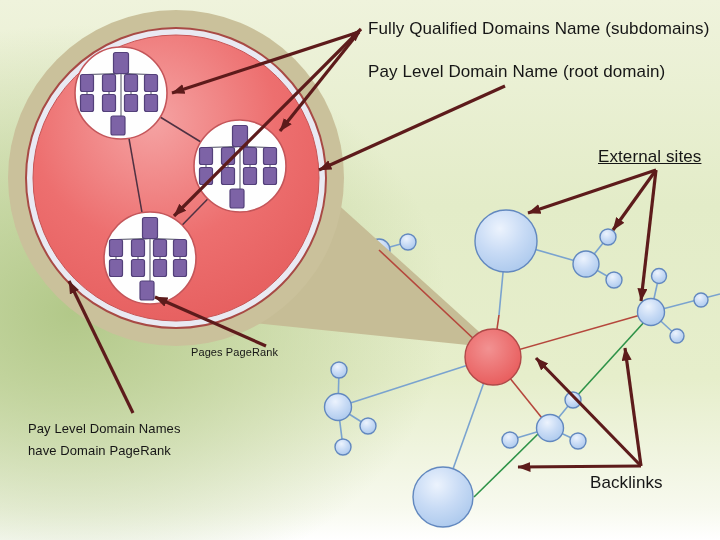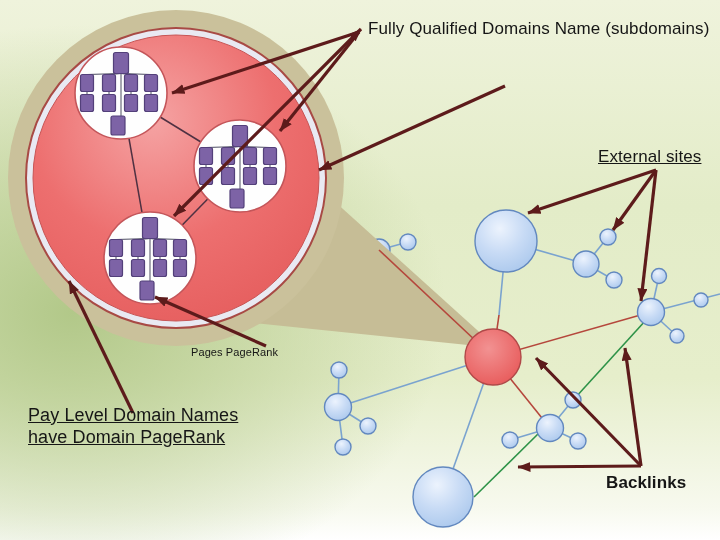--- a/index.html
+++ b/index.html
@@ -7,22 +7,22 @@
     font-family:"Liberation Sans",sans-serif;
     background:
       radial-gradient(ellipse 520px 400px at 10% 58%, #b2c889 0%, rgba(178,200,137,0) 72%),
       linear-gradient(180deg,#eff3dc 0%,#e3ecc8 38%,#e6eecb 70%,#f7f9ee 94%,#ffffff 100%);}
   svg.layer{position:absolute;left:0;top:0;}
   .lbl{position:absolute;font-size:17px;color:#161616;white-space:nowrap;letter-spacing:.1px;}
   #lbl-fqdn{left:368px;top:19px;}
   #lbl-pld{left:368px;top:62px;}
   #lbl-external{left:598px;top:147px;text-decoration:underline;}
   #lbl-pages{left:191px;top:346px;font-size:11px;}
-  #lbl-pldnames{left:28px;top:404px;line-height:22px;font-size:18px;text-decoration:underline;}
-  #lbl-backlinks{left:606px;top:473px;font-weight:bold;}
+  #lbl-pldnames{left:28px;top:418px;line-height:22px;font-size:13px;}
+  #lbl-backlinks{left:590px;top:473px;}
 </style>
 </head>
 <body>
 
 <div class="slide">
   <svg class="layer" id="diagram-svg" width="720" height="540" viewBox="0 0 720 540">
     <defs>
       <radialGradient id="gDomain" cx="42%" cy="30%" r="78%">
         <stop offset="0%" stop-color="#f5a3a3"></stop>
         <stop offset="55%" stop-color="#ed6f6f"></stop>
@@ -161,20 +161,21 @@
       <line x1="656" y1="170" x2="613" y2="230" stroke="#5d1b1b" stroke-width="3.2" marker-end="url(#mArrowEnd)"></line>
       <line x1="656" y1="170" x2="641" y2="301" stroke="#5d1b1b" stroke-width="3.2" marker-end="url(#mArrowEnd)"></line>
       <line x1="266" y1="346" x2="155" y2="297" stroke="#5d1b1b" stroke-width="3.2" marker-end="url(#mArrowEnd)"></line>
       <line x1="133" y1="413" x2="69" y2="281" stroke="#5d1b1b" stroke-width="3.2" marker-end="url(#mArrowEnd)"></line>
       <line x1="641" y1="466" x2="536" y2="358" stroke="#5d1b1b" stroke-width="3.2" marker-end="url(#mArrowEnd)"></line>
       <line x1="641" y1="466" x2="625" y2="348" stroke="#5d1b1b" stroke-width="3.2" marker-end="url(#mArrowEnd)"></line>
       <line x1="641" y1="466" x2="518" y2="467" stroke="#5d1b1b" stroke-width="3.2" marker-end="url(#mArrowEnd)"></line>
     </svg>
 
   <div class="lbl" id="lbl-fqdn">Fully Qualified Domains Name (subdomains)</div>
+  <div class="lbl" id="lbl-pld">Pay Level Domain Name (root domain)</div>
   <div class="lbl" id="lbl-external">External sites</div>
   <div class="lbl" id="lbl-pages">Pages PageRank</div>
   <div class="lbl" id="lbl-pldnames">
     <div>Pay Level Domain Names</div>
     <div>have Domain PageRank</div>
   </div>
   <div class="lbl" id="lbl-backlinks">Backlinks</div>
 </div>
 
 </body></html>

